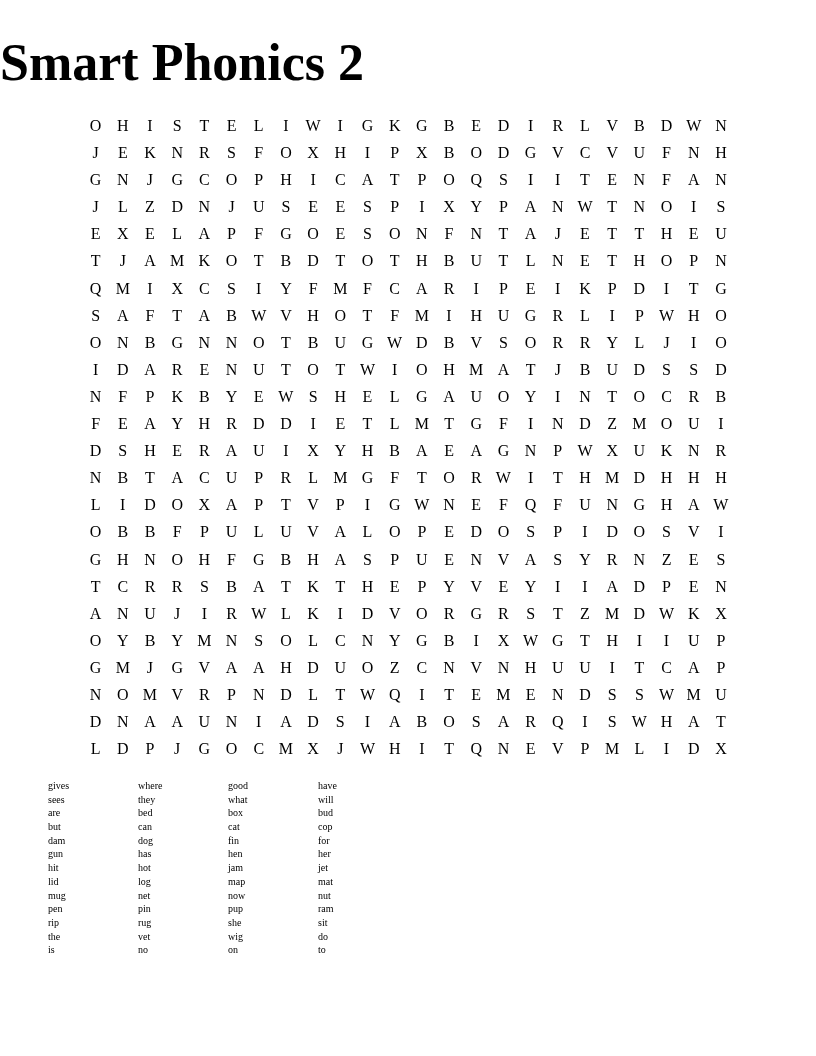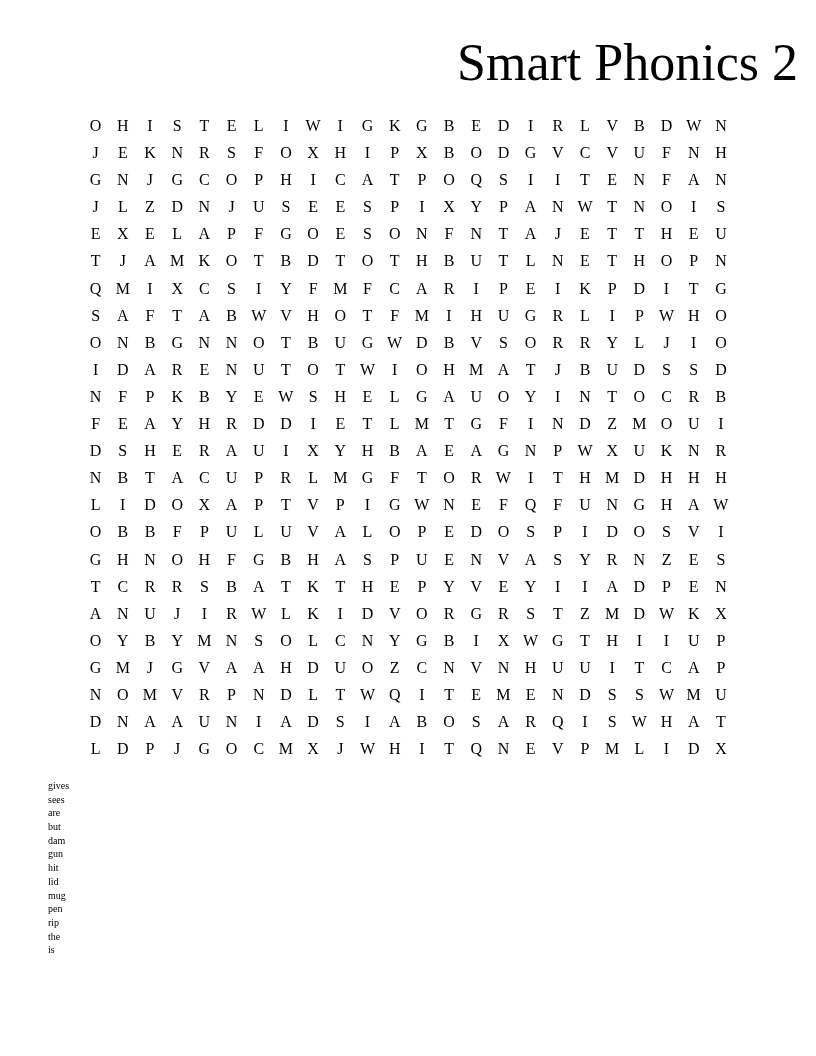--- a/index.html
+++ b/index.html
@@ -1,17 +1,17 @@
 <!DOCTYPE html>
 <html><head>
 <meta charset="utf-8">
 <style>
   html, body { margin:0; padding:0; background:#ffffff; }
   body { width:816px; height:1056px; position:relative; font-family:"Liberation Serif", "DejaVu Serif", serif; color:#000; }
-  .title { position:absolute; left:0; top:30px; width:798px; text-align:right; font-size:52px; line-height:66px; }
+  .title { position:absolute; left:0; top:30px; width:798px; text-align:left; font-size:52px; line-height:66px;font-weight:bold; }
   .grid { position:absolute; left:82px; top:112px; display:grid; grid-template-columns:repeat(24, 27.2px); grid-auto-rows:27.1px; }
   .cell { text-align:center; font-size:16px; line-height:27px; }
   .words { position:absolute; left:48px; top:779px; display:grid; grid-template-columns:repeat(8, 90px); }
   .col { display:flex; flex-direction:column; }
   .word { font-size:10px; line-height:13.7px; height:13.7px; white-space:nowrap; }
 </style>
 </head>
 <body>
 
 <div class="title">Smart Phonics 2</div>
@@ -604,13 +604,58 @@
       <div class="word">dam</div>
       <div class="word">gun</div>
       <div class="word">hit</div>
       <div class="word">lid</div>
       <div class="word">mug</div>
       <div class="word">pen</div>
       <div class="word">rip</div>
       <div class="word">the</div>
       <div class="word">is</div>
     </div>
+    <div class="col">
+      <div class="word">where</div>
+      <div class="word">they</div>
+      <div class="word">bed</div>
+      <div class="word">can</div>
+      <div class="word">dog</div>
+      <div class="word">has</div>
+      <div class="word">hot</div>
+      <div class="word">log</div>
+      <div class="word">net</div>
+      <div class="word">pin</div>
+      <div class="word">rug</div>
+      <div class="word">vet</div>
+      <div class="word">no</div>
+    </div>
+    <div class="col">
+      <div class="word">good</div>
+      <div class="word">what</div>
+      <div class="word">box</div>
+      <div class="word">cat</div>
+      <div class="word">fin</div>
+      <div class="word">hen</div>
+      <div class="word">jam</div>
+      <div class="word">map</div>
+      <div class="word">now</div>
+      <div class="word">pup</div>
+      <div class="word">she</div>
+      <div class="word">wig</div>
+      <div class="word">on</div>
+    </div>
+    <div class="col">
+      <div class="word">have</div>
+      <div class="word">will</div>
+      <div class="word">bud</div>
+      <div class="word">cop</div>
+      <div class="word">for</div>
+      <div class="word">her</div>
+      <div class="word">jet</div>
+      <div class="word">mat</div>
+      <div class="word">nut</div>
+      <div class="word">ram</div>
+      <div class="word">sit</div>
+      <div class="word">do</div>
+      <div class="word">to</div>
+    </div>
   </div>
 
 </body></html>

